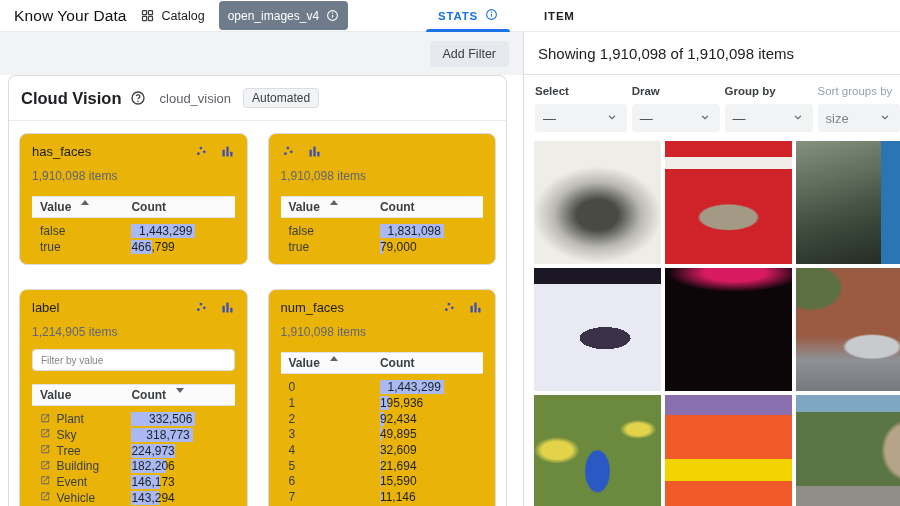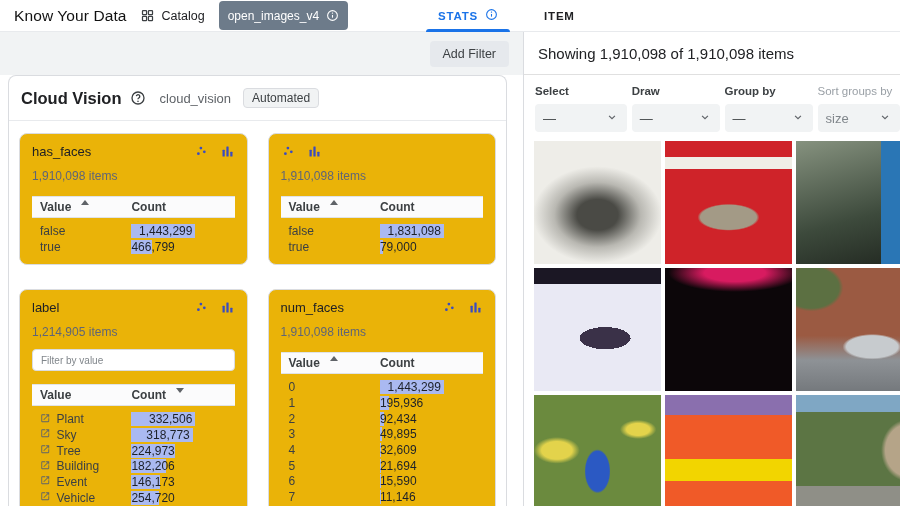--- a/index.html
+++ b/index.html
@@ -323,21 +323,21 @@
                 </div>
                 <div class="trow">
                   <div class="vcell link">
                     <span><svg viewBox="0 0 24 24" fill="currentColor">
                         <path d="M19 19H5V5h7V3H5a2 2 0 0 0-2 2v14a2 2 0 0 0 2 2h14c1.1 0 2-.9 2-2v-7h-2v7zM14 3v2h3.59l-9.83 9.83 1.41 1.41L19 6.41V10h2V3h-7z"></path>
                       </svg></span>
                     <span>Vehicle</span>
                   </div>
                   <div class="bar-track">
                     <div class="bar-fill" style="width: 43.0952%;"></div>
-                    <span class="bar-num" style="width: 43.0952%;">254,720</span>
+                    <span class="bar-num" style="width: 43.0952%;">143,294</span>
                   </div>
                 </div>
                 <div class="trow"></div>
               </div>
             </div></div>
           <div class="card">
             <div class="card-head">
               <div class="card-title">num_faces</div>
               <div class="card-icons">
                 <span><svg viewBox="0 0 24 24" fill="currentColor">

